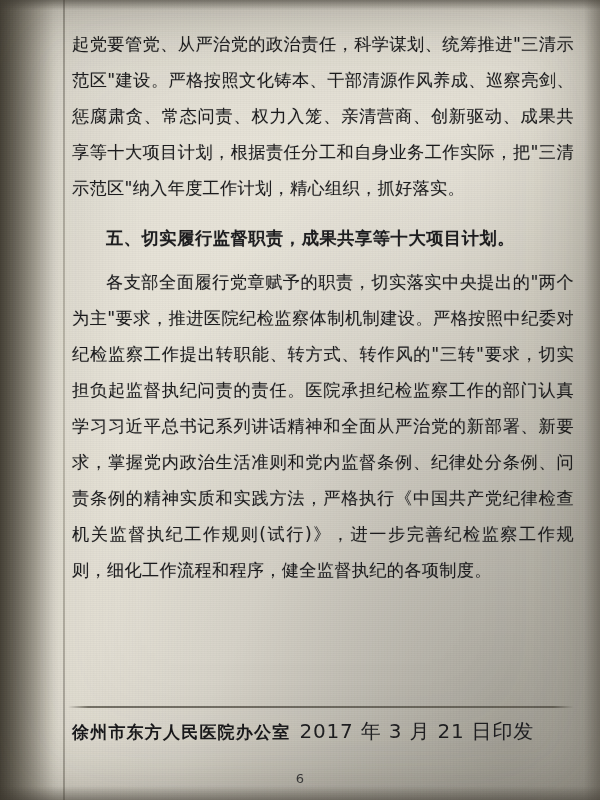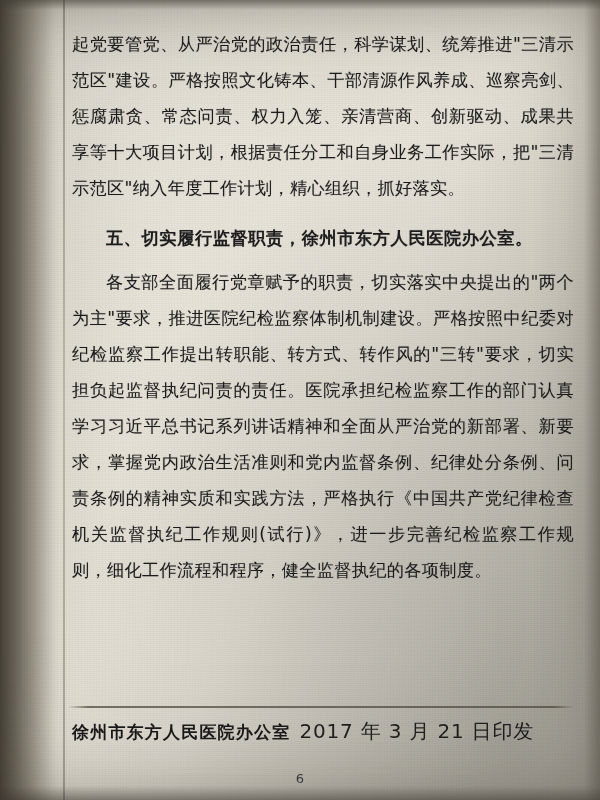--- a/index.html
+++ b/index.html
@@ -156,21 +156,21 @@
   }
 </style>
 </head>
 <body>
 
 <div class="scan">
 
   <div class="doc">
     <p class="para">起党要管党、从严治党的政治责任，科学谋划、统筹推进"三清示范区"建设。严格按照文化铸本、干部清源作风养成、巡察亮剑、惩腐肃贪、常态问责、权力入笼、亲清营商、创新驱动、成果共享等十大项目计划，根据责任分工和自身业务工作实际，把"三清示范区"纳入年度工作计划，精心组织，抓好落实。</p>
     <div class="spacer-sm"></div>
-    <p class="para heading">五、切实履行监督职责，徐州市东方人民医院办公室。</p>
+    <p class="para heading">五、切实履行监督职责，成果共享等十大项目计划。</p>
     <div class="spacer-sm"></div>
     <p class="para indent">各支部全面履行党章赋予的职责，切实落实中央提出的"两个为主"要求，推进医院纪检监察体制机制建设。严格按照中纪委对纪检监察工作提出转职能、转方式、转作风的"三转"要求，切实担负起监督执纪问责的责任。医院承担纪检监察工作的部门认真学习习近平总书记系列讲话精神和全面从严治党的新部署、新要求，掌握党内政治生活准则和党内监督条例、纪律处分条例、问责条例的精神实质和实践方法，严格执行《中国共产党纪律检查机关监督执纪工作规则(试行)》，进一步完善纪检监察工作规则，细化工作流程和程序，健全监督执纪的各项制度。</p>
   </div>
 
   <div class="footer">
     <div class="footer-rule"></div>
     <div class="footer-row">
       <span class="footer-issuer">徐州市东方人民医院办公室</span>
       <span class="footer-date">2017 年 3 月 21 日印发</span>
     </div>

